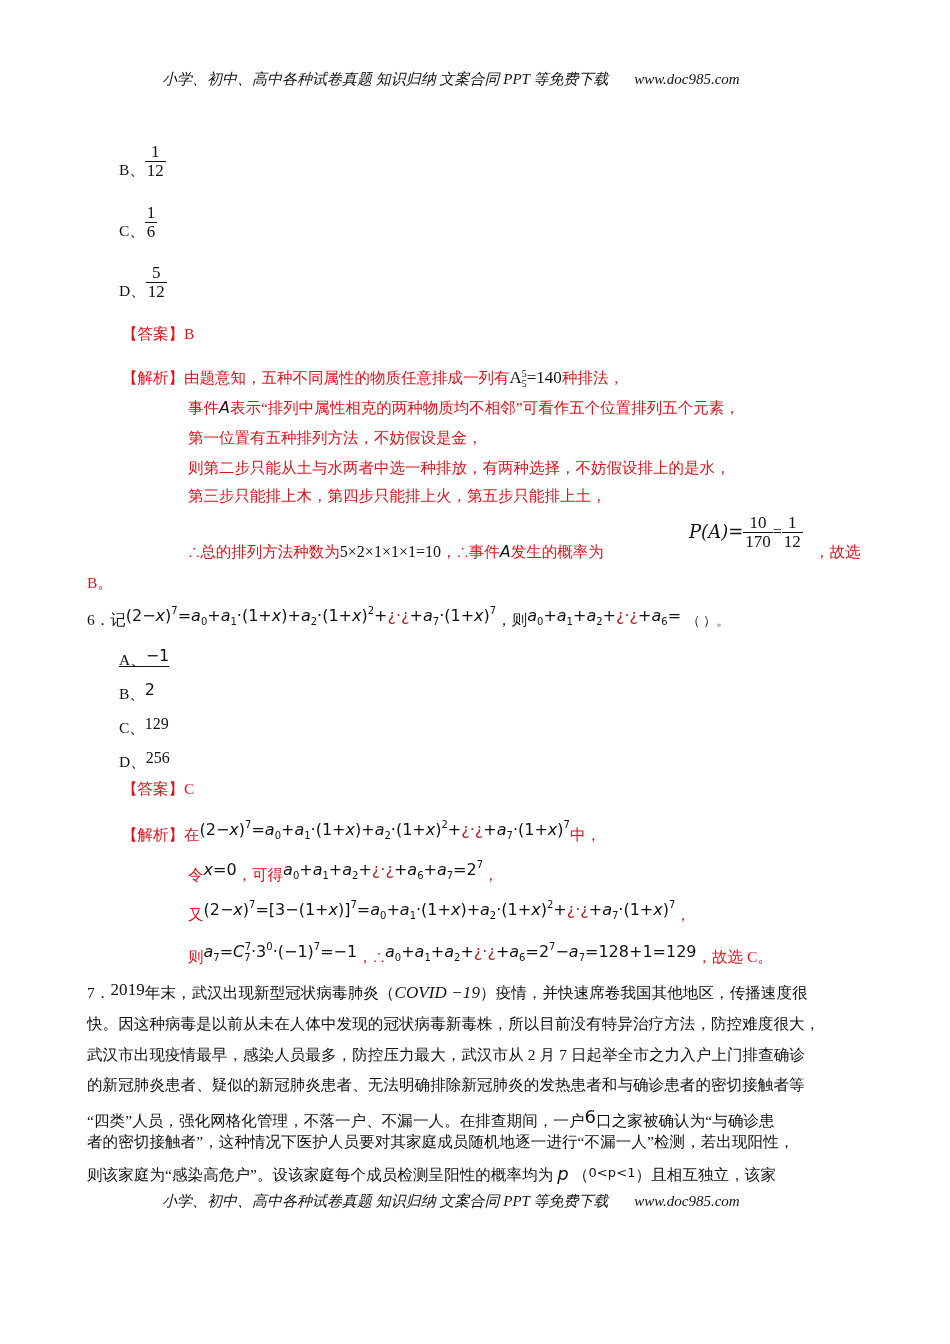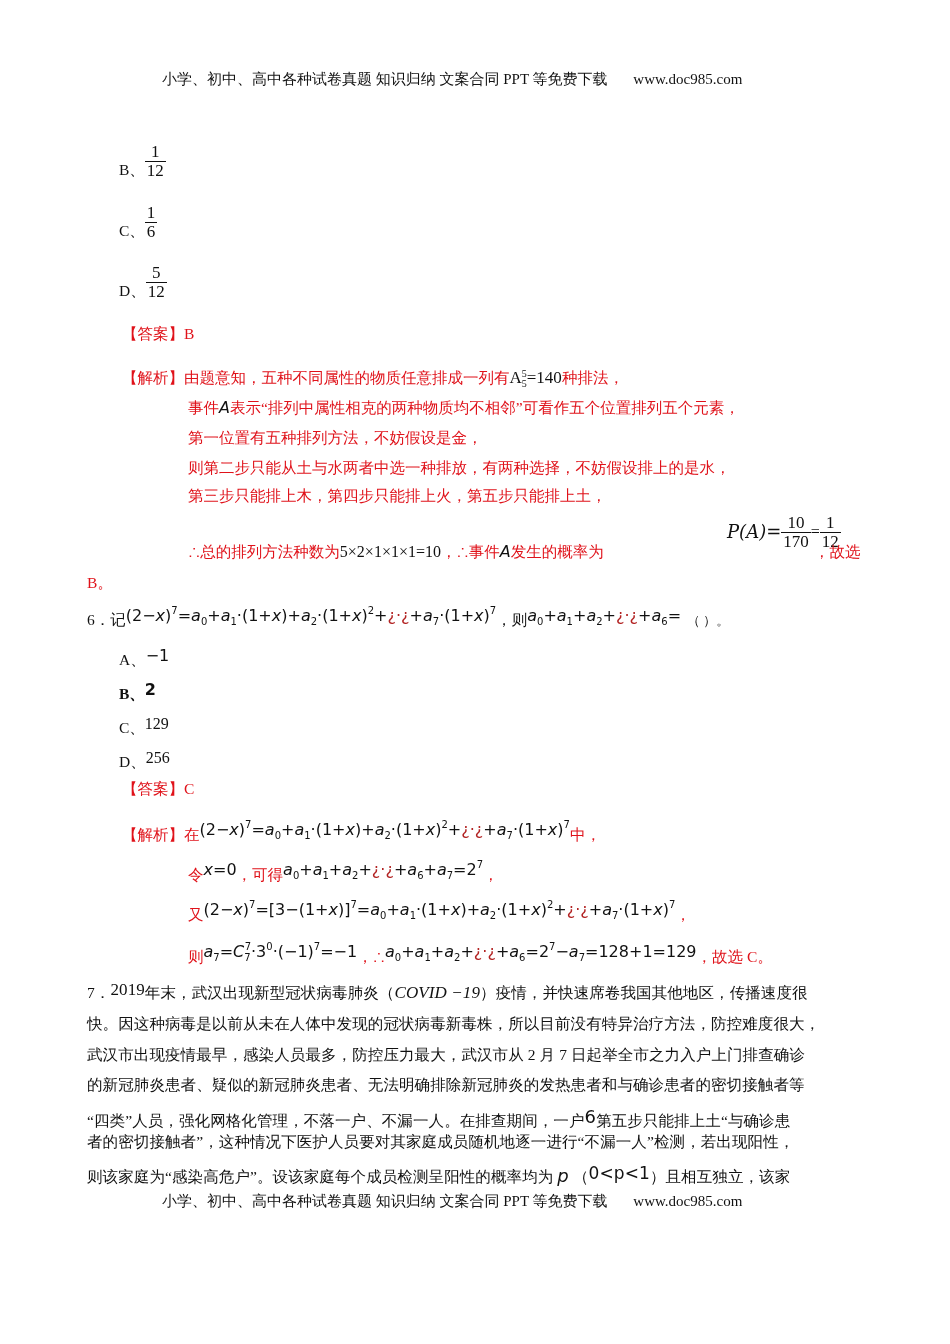--- a/index.html
+++ b/index.html
@@ -1,19 +1,19 @@
 <!DOCTYPE html>
 <html><head>
 <meta charset="utf-8">
 <style>
   html, body { margin: 0; padding: 0; background: #ffffff; }
   body { width: 950px; height: 1344px; position: relative; overflow: hidden;
          font-family: "Liberation Serif", "DejaVu Serif", serif; color: #111; }
   .abs { position: absolute; white-space: nowrap; }
-  .hdr { font-size: 15px; color: #111; }
+  .hdr { font-size: 15px; color: #111; font-style: italic; }
   .txt { font-size: 15.5px; line-height: 1; }
   .red { color: #e0121a; }
   .math { font-family: "DejaVu Sans", "Liberation Sans", sans-serif; font-style: normal; color: #111; font-size: 16px; }
   .mi { font-style: italic; }
   .num { font-family: "Liberation Serif", serif; font-size: 16px; color: #111; }
   .frac { display: inline-flex; flex-direction: column; align-items: center; vertical-align: middle; font-size: 17px; line-height: 1.05; color:#111; }
   .frac .n { padding: 0 2px; }
   .frac .d { border-top: 1.2px solid #111; padding: 0 2px; }
   sup { font-size: 10px; vertical-align: 7px; line-height: 0; }
   sub { font-size: 10px; vertical-align: -4px; line-height: 0; }
@@ -60,38 +60,38 @@
 <div class="abs txt red" style="left:188px; top:400px;">
   <span>事件</span><span class="math mi">A</span><span>表示“排列中属性相克的两种物质均不相邻”可看作五个位置排列五个元素，</span>
 </div>
 <div class="abs txt red" style="left:188px; top:430px;">第一位置有五种排列方法，不妨假设是金，</div>
 <div class="abs txt red" style="left:188px; top:460px;">则第二步只能从土与水两者中选一种排放，有两种选择，不妨假设排上的是水，</div>
 <div class="abs txt red" style="left:188px; top:488px;">第三步只能排上木，第四步只能排上火，第五步只能排上土，</div>
 
 <div class="abs txt red" style="left:188px; top:544px;">
   <span>∴总的排列方法种数为</span><span class="num">5×2×1×1×1=10</span><span>，∴事件</span><span class="math mi">A</span><span>发生的概率为</span>
 </div>
-<div class="abs" style="left:727px; top:514px;">
+<div class="abs" style="left:689px; top:514px;">
   <span class="num" style="font-size:18px; vertical-align:middle;"><span class="mi" style="font-family:'DejaVu Serif',serif;">P(A)=</span></span><span class="frac">
       <span class="n">10</span>
       <span class="d">170</span>
     </span><span class="num" style="vertical-align:middle;">=</span><span class="frac">
       <span class="n">1</span>
       <span class="d">12</span>
     </span>
 </div>
 <div class="abs txt red" style="left:814px; top:544px;">，故选</div>
 <div class="abs txt red" style="left:87px; top:575px;">B。</div>
 
 <div class="abs txt" style="left:87px; top:608px;">
   <span>6．</span><span>记</span><span class="math" style="vertical-align:4px;">(2−<span class="mi">x</span>)<sup>7</sup>=<span class="mi">a</span><sub>0</sub>+<span class="mi">a</span><sub>1</sub>·(1+<span class="mi">x</span>)+<span class="mi">a</span><sub>2</sub>·(1+<span class="mi">x</span>)<sup>2</sup>+<span class="inv">¿·¿</span>+<span class="mi">a</span><sub>7</sub>·(1+<span class="mi">x</span>)<sup>7</sup></span><span>，则</span><span class="math" style="vertical-align:4px;"><span class="mi">a</span><sub>0</sub>+<span class="mi">a</span><sub>1</sub>+<span class="mi">a</span><sub>2</sub>+<span class="inv">¿·¿</span>+<span class="mi">a</span><sub>6</sub>=</span><span style="font-size:13px; margin-left:6px;">（    ）。</span>
 </div>
 
-<div class="abs txt" style="left:119px; top:648px;"><span>A、</span><span class="math" style="vertical-align:4px;">−1</span></div>
-<div class="abs txt" style="left:119px; top:682px;font-weight:bold;"><span>B、</span><span class="math" style="vertical-align:4px;">2</span></div>
+<div class="abs txt" style="left:119px; top:648px;text-decoration:underline;"><span>A、</span><span class="math" style="vertical-align:4px;">−1</span></div>
+<div class="abs txt" style="left:119px; top:682px;"><span>B、</span><span class="math" style="vertical-align:4px;">2</span></div>
 <div class="abs txt" style="left:119px; top:716px;"><span>C、</span><span class="num" style="vertical-align:4px;">129</span></div>
 <div class="abs txt" style="left:119px; top:750px;"><span>D、</span><span class="num" style="vertical-align:4px;">256</span></div>
 
 <div class="abs txt red" style="left:122px; top:781px;">
   <span>【答案】</span><span>C</span>
 </div>
 
 <div class="abs txt red" style="left:122px; top:822px;">
   <span>【解析】</span><span>在</span><span class="math" style="vertical-align:5px;">(2−<span class="mi">x</span>)<sup>7</sup>=<span class="mi">a</span><sub>0</sub>+<span class="mi">a</span><sub>1</sub>·(1+<span class="mi">x</span>)+<span class="mi">a</span><sub>2</sub>·(1+<span class="mi">x</span>)<sup>2</sup>+<span class="inv">¿·¿</span>+<span class="mi">a</span><sub>7</sub>·(1+<span class="mi">x</span>)<sup>7</sup></span><span>中，</span>
 </div>
@@ -105,23 +105,23 @@
   <span>则</span><span class="math" style="vertical-align:5px;"><span class="mi">a</span><sub>7</sub>=<span class="mi">C</span><sub>7</sub><sup style="margin-left:-6px;">7</sup>·3<sup>0</sup>·(−1)<sup>7</sup>=−1</span><span>，∴</span><span class="math" style="vertical-align:5px;"><span class="mi">a</span><sub>0</sub>+<span class="mi">a</span><sub>1</sub>+<span class="mi">a</span><sub>2</sub>+<span class="inv">¿·¿</span>+<span class="mi">a</span><sub>6</sub>=2<sup>7</sup>−<span class="mi">a</span><sub>7</sub><span>=128+1=129</span></span><span>，故选 C。</span>
 </div>
 
 <div class="abs body-text" style="left:87px; top:980px;">
   <span>7．</span><span class="num" style="font-size:17px; vertical-align:3px;">2019</span><span>年末，武汉出现新型冠状病毒肺炎（</span><span class="num mi" style="font-size:17px;">COVID −19</span><span>）疫情，并快速席卷我国其他地区，传播速度很</span>
 </div>
 <div class="abs body-text" style="left:87px; top:1014px;">快。因这种病毒是以前从未在人体中发现的冠状病毒新毒株，所以目前没有特异治疗方法，防控难度很大，</div>
 <div class="abs body-text" style="left:87px; top:1045px;">武汉市出现疫情最早，感染人员最多，防控压力最大，武汉市从 2 月 7 日起举全市之力入户上门排查确诊</div>
 <div class="abs body-text" style="left:87px; top:1075px;">的新冠肺炎患者、疑似的新冠肺炎患者、无法明确排除新冠肺炎的发热患者和与确诊患者的密切接触者等</div>
 <div class="abs body-text" style="left:87px; top:1106px;">
-  <span>“四类”人员，强化网格化管理，不落一户、不漏一人。在排查期间，一户</span><span class="math" style="font-size:18px; vertical-align:3px;">6</span><span>第五步只能排上土“与确诊患</span>
+  <span>“四类”人员，强化网格化管理，不落一户、不漏一人。在排查期间，一户</span><span class="math" style="font-size:18px; vertical-align:3px;">6</span><span>口之家被确认为“与确诊患</span>
 </div>
 <div class="abs body-text" style="left:87px; top:1132px;">者的密切接触者”，这种情况下医护人员要对其家庭成员随机地逐一进行“不漏一人”检测，若出现阳性，</div>
 <div class="abs body-text" style="left:87px; top:1163px;">
-  <span>则该家庭为“感染高危户”。设该家庭每个成员检测呈阳性的概率均为</span><span class="math mi" style="font-size:18px; margin:0 4px;">p</span><span>（</span><span class="math" style="font-size:17px; vertical-align:3px;">0&lt;p&lt;1</span><span>）且相互独立，该家</span>
+  <span>则该家庭为“感染高危户”。设该家庭每个成员检测呈阳性的概率均为</span><span class="math mi" style="font-size:18px; margin:0 4px;">p</span><span>（</span><span class="math" style="font-size:13px; vertical-align:3px;">0&lt;p&lt;1</span><span>）且相互独立，该家</span>
 </div>
 
 <div class="abs hdr" style="left:162px; top:1192px;">
   <span>小学、初中、高中各种试卷真题  知识归纳  文案合同  PPT 等免费下载</span>
   <span style="margin-left:22px;">www.doc985.com</span>
 </div>
 
 </body></html>

